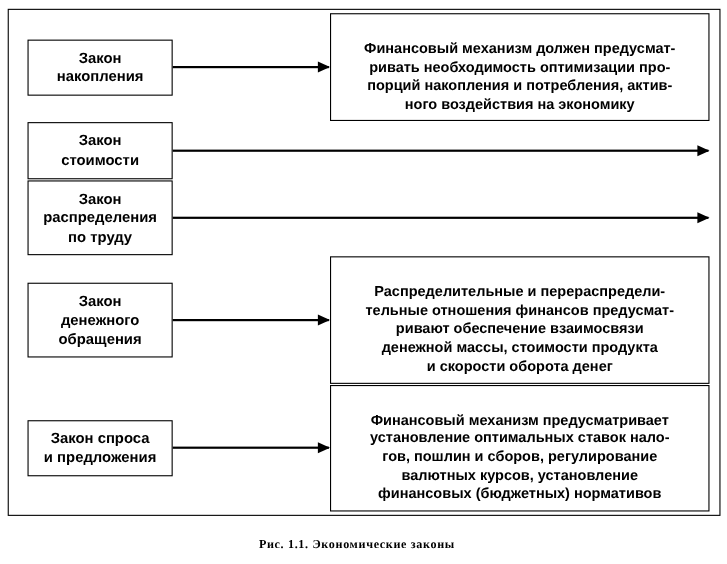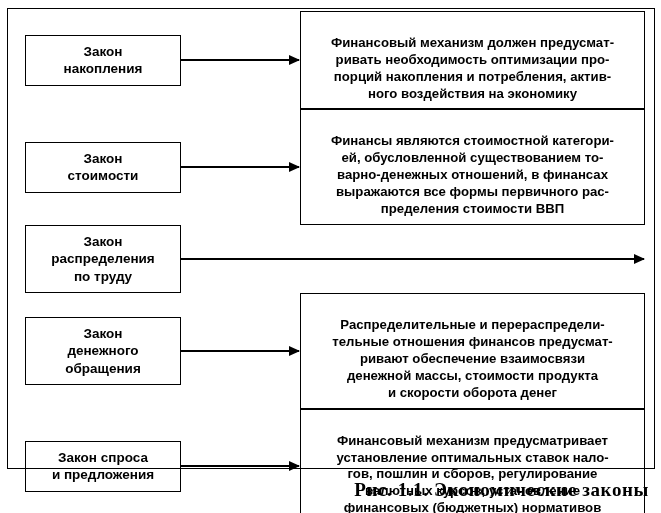--- a/index.html
+++ b/index.html
@@ -20,21 +20,21 @@
     display: flex;
     flex-direction: column;
     justify-content: space-evenly;
     padding: 2px 9px 2px 17px;
   }
   .row {
     display: flex;
     align-items: center;
   }
   .law-box {
-    width: 156px;
+    width: 132px;
     min-height: 46px;
     border: 1px solid #000;
     box-sizing: border-box;
     display: flex;
     align-items: center;
     justify-content: center;
     text-align: center;
     font-weight: bold;
     font-size: 13.5px;
     line-height: 1.3;
@@ -66,24 +66,24 @@
     font-size: 13.2px;
     line-height: 1.28;
     padding: 6px 3px;
     white-space: pre-line;
     flex-shrink: 0;
   }
   .caption {
     position: absolute;
     left: 0; right: 12px;
     bottom: 12px;
-    text-align: right;
+    text-align: center;
     font-family: "Liberation Serif", serif;
     font-weight: bold;
-    font-size: 19px;
+    font-size: 11px;
     letter-spacing: 0.6px;
   }
 </style>
 </head>
 <body>
 
 <div class="page">
   <div class="diagram">
 
     <div class="row">
@@ -102,27 +102,20 @@
       </div>
     </div>
 
     <div class="row">
       <div class="law-box">
         <span>Закон
 стоимости</span>
       </div>
       <div class="arrow">
         <span class="arrow-head"></span>
-      </div>
-      <div class="desc-box">
-        <span>Финансы являются стоимостной категори-
-ей, обусловленной существованием то-
-варно-денежных отношений, в финансах
-выражаются все формы первичного рас-
-пределения стоимости ВВП</span>
       </div>
     </div>
 
     <div class="row">
       <div class="law-box">
         <span>Закон
 распределения
 по труду</span>
       </div>
       <div class="arrow">

